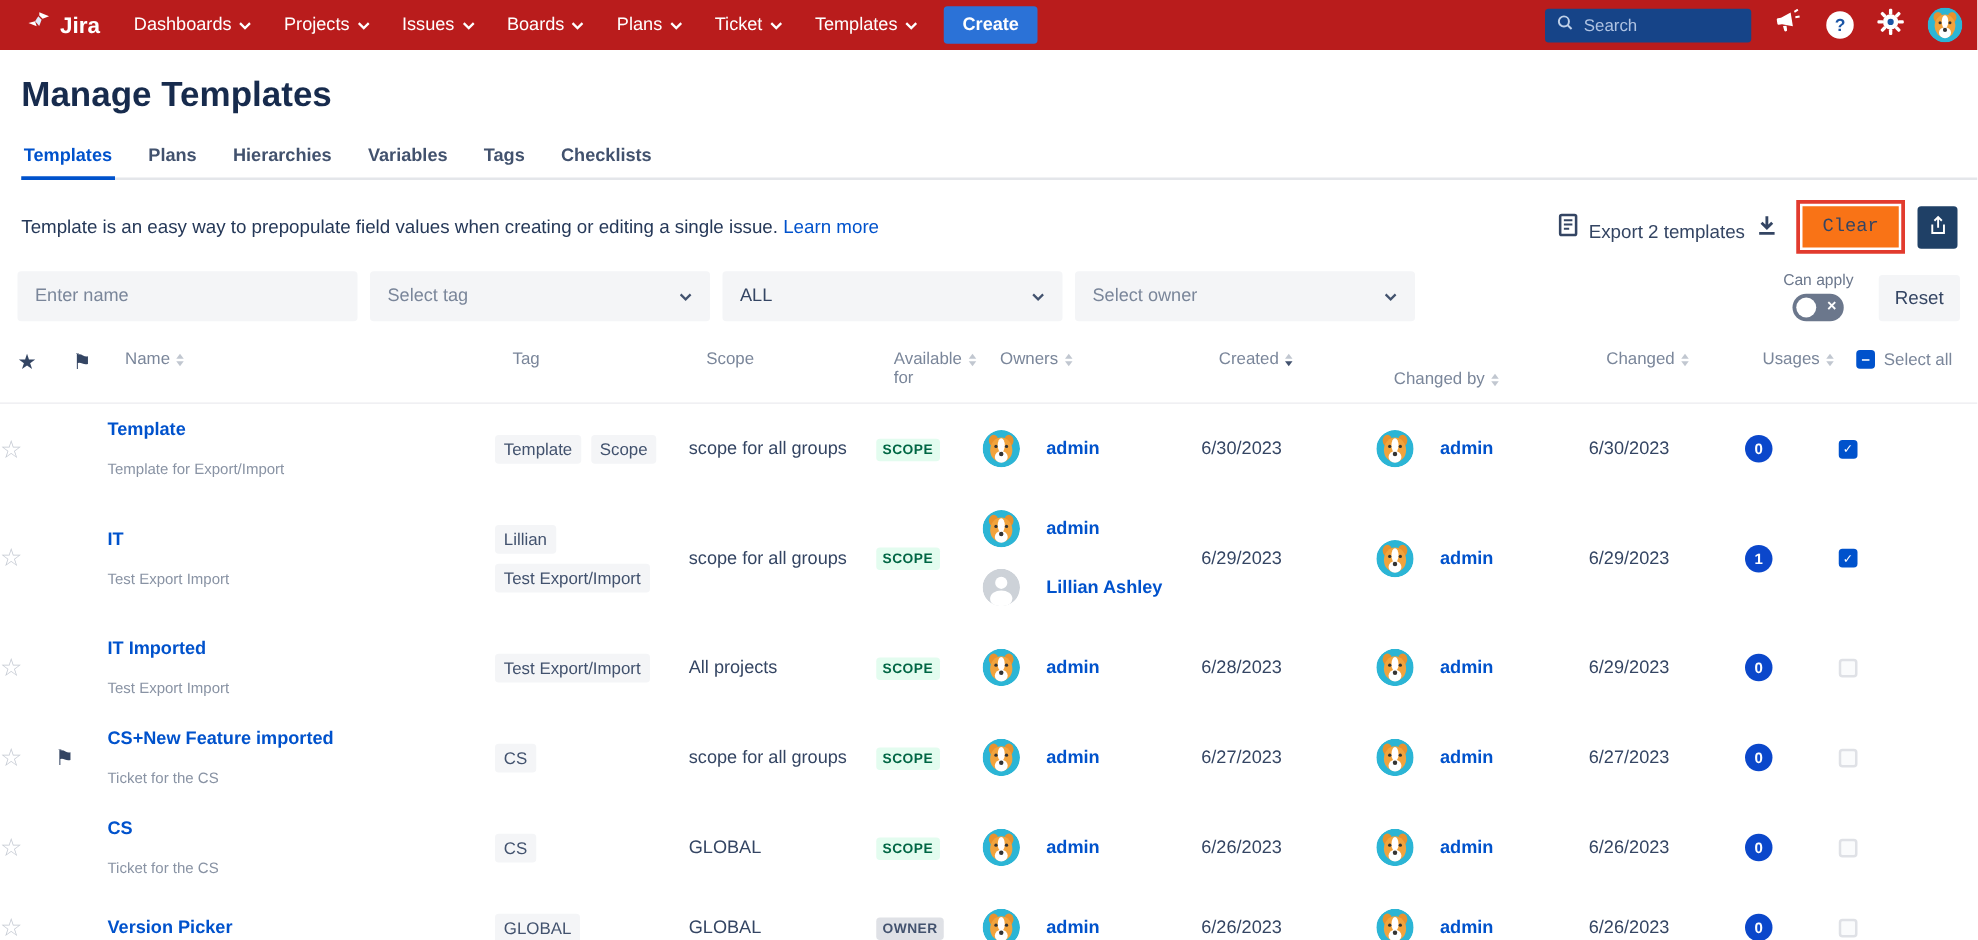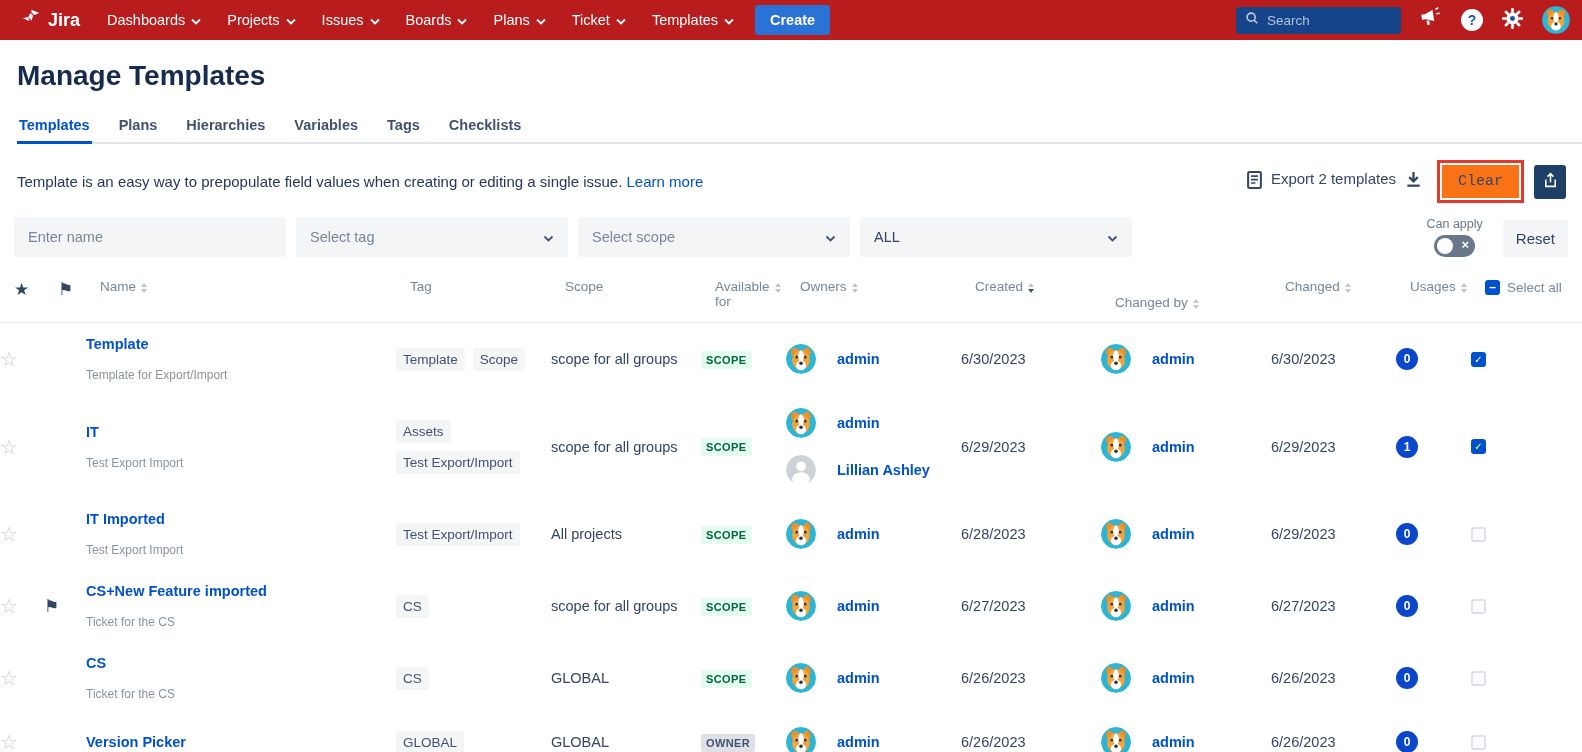--- a/index.html
+++ b/index.html
@@ -23,21 +23,21 @@
   .tabs { display:flex; gap:25px; margin:25px 0 0 17px; border-bottom:2px solid #E4E6EA; }
   .tab { font-size:14.5px; font-weight:600; color:#42526E; padding:0 2px 9px 2px; cursor:pointer; position:relative; }
   .tab.active { color:#0052CC; }
   .tab.active:after { content:""; position:absolute; left:0; right:0; bottom:-2px; height:3px; background:#0052CC; }
 
   
   .toolbar { display:flex; align-items:center; justify-content:space-between; padding:16px 16px 10px 17px; }
   .desc-line { font-size:15px; color:#253858; }
   .desc-line a { color:#0052CC; text-decoration:none; cursor:pointer; }
   .tool-right { display:flex; align-items:center; gap:6px; }
-  .export-btn { display:flex; align-items:flex-start; gap:8px; background:none; border:none; font-size:15px; color:#344563; font-family:inherit; cursor:pointer; }
+  .export-btn { display:flex; align-items:flex-end; gap:8px; background:none; border:none; font-size:15px; color:#344563; font-family:inherit; cursor:pointer; }
   .annotation { border:3px solid #E23B2E; padding:2px; margin:0 4px 0 8px; }
   .clear-btn { background:#f97316; border:none; font-family:Liberation Mono, monospace; font-size:15px; color:#344563; padding:8px 16px; cursor:pointer; }
   .share-btn { width:32px; height:34px; background:#1F4066; border:none; border-radius:3px; display:flex; align-items:center; justify-content:center; cursor:pointer; }
 
   
   .filters { display:flex; align-items:flex-end; gap:10px; padding:4px 14px 0 14px; }
   .f-input, .f-select { background:#F4F5F7; border:none; border-radius:3px; height:40px; width:272px; font-size:14.5px; color:#7A869A; display:flex; align-items:center; justify-content:space-between; padding:0 14px; font-family:inherit; }
   input.f-input { outline:none; }
   input.f-input::placeholder { color:#7A869A; }
   .f-select { cursor:pointer; }
@@ -239,27 +239,27 @@
 
 <div class="filters">
   <input class="f-input" placeholder="Enter name" style="">
   <div class="f-select">
     <span>Select tag</span>
     <span><svg width="11" height="7" viewBox="0 0 10 7">
           <path d="M1 1.5l4 4 4-4" stroke="#42526E" stroke-width="1.8" fill="none"></path>
         </svg></span>
   </div>
   <div class="f-select">
-    <span>Select scope</span>
+    <span class="val">ALL</span>
     <span><svg width="11" height="7" viewBox="0 0 10 7">
           <path d="M1 1.5l4 4 4-4" stroke="#42526E" stroke-width="1.8" fill="none"></path>
         </svg></span>
   </div>
   <div class="f-select">
-    <span class="val">ALL</span>
+    <span>Select owner</span>
     <span><svg width="11" height="7" viewBox="0 0 10 7">
           <path d="M1 1.5l4 4 4-4" stroke="#42526E" stroke-width="1.8" fill="none"></path>
         </svg></span>
   </div>
   <div class="canapply">
     <span class="lbl">Can apply</span>
     <div class="toggle">
       <span class="knob"></span>
       <span class="x">×</span>
     </div>
@@ -385,21 +385,21 @@
 </div>
 
 <div class="grid trow">
   <span class="star">☆</span>
   <span></span>
   <div>
     <a class="tname">IT</a>
     <div class="tdesc">Test Export Import</div>
   </div>
   <div class="chips">
-    <span class="chip">Assets</span>
+    <span class="chip">Lillian</span>
     <span class="chip">Test Export/Import</span>
   </div>
   <span class="scope-txt">scope for all groups</span>
   <span><span class="badge green">SCOPE</span></span>
   <div class="owner-list">
     <div class="owner">
       <span class="av"><svg width="30" height="30" viewBox="0 0 32 32">
             <circle cx="16" cy="16" r="16" fill="#2CB5D5"></circle>
             <ellipse cx="9.5" cy="9" rx="4" ry="5" fill="#E8912D"></ellipse>
             <ellipse cx="22.5" cy="9" rx="4" ry="5" fill="#E8912D"></ellipse>

